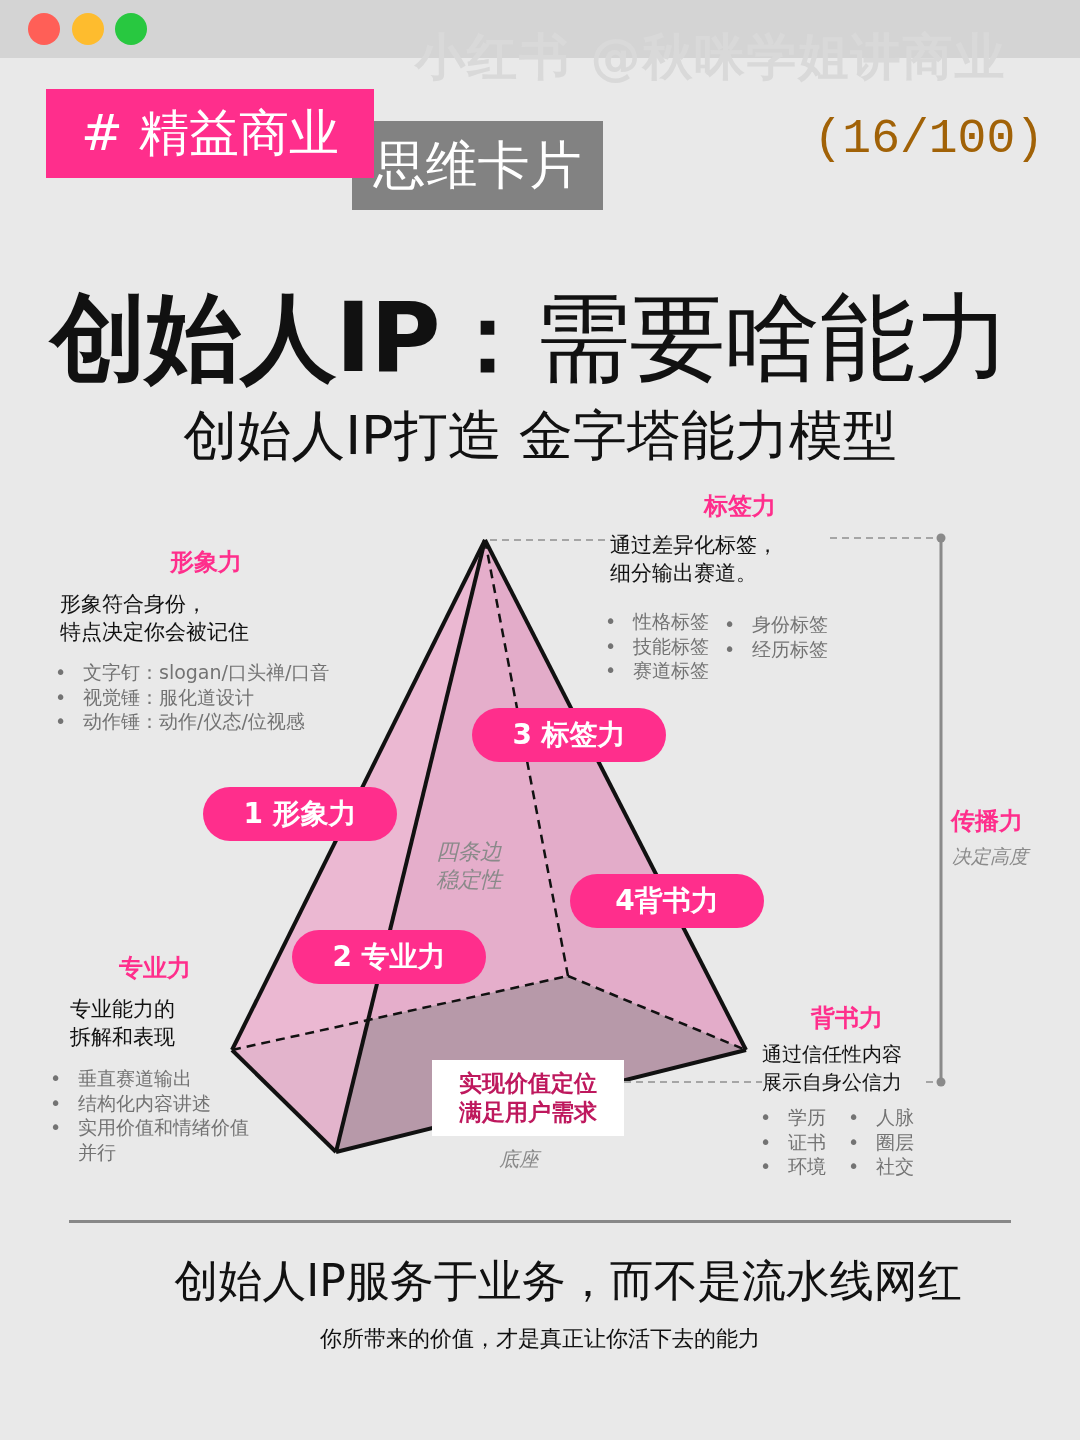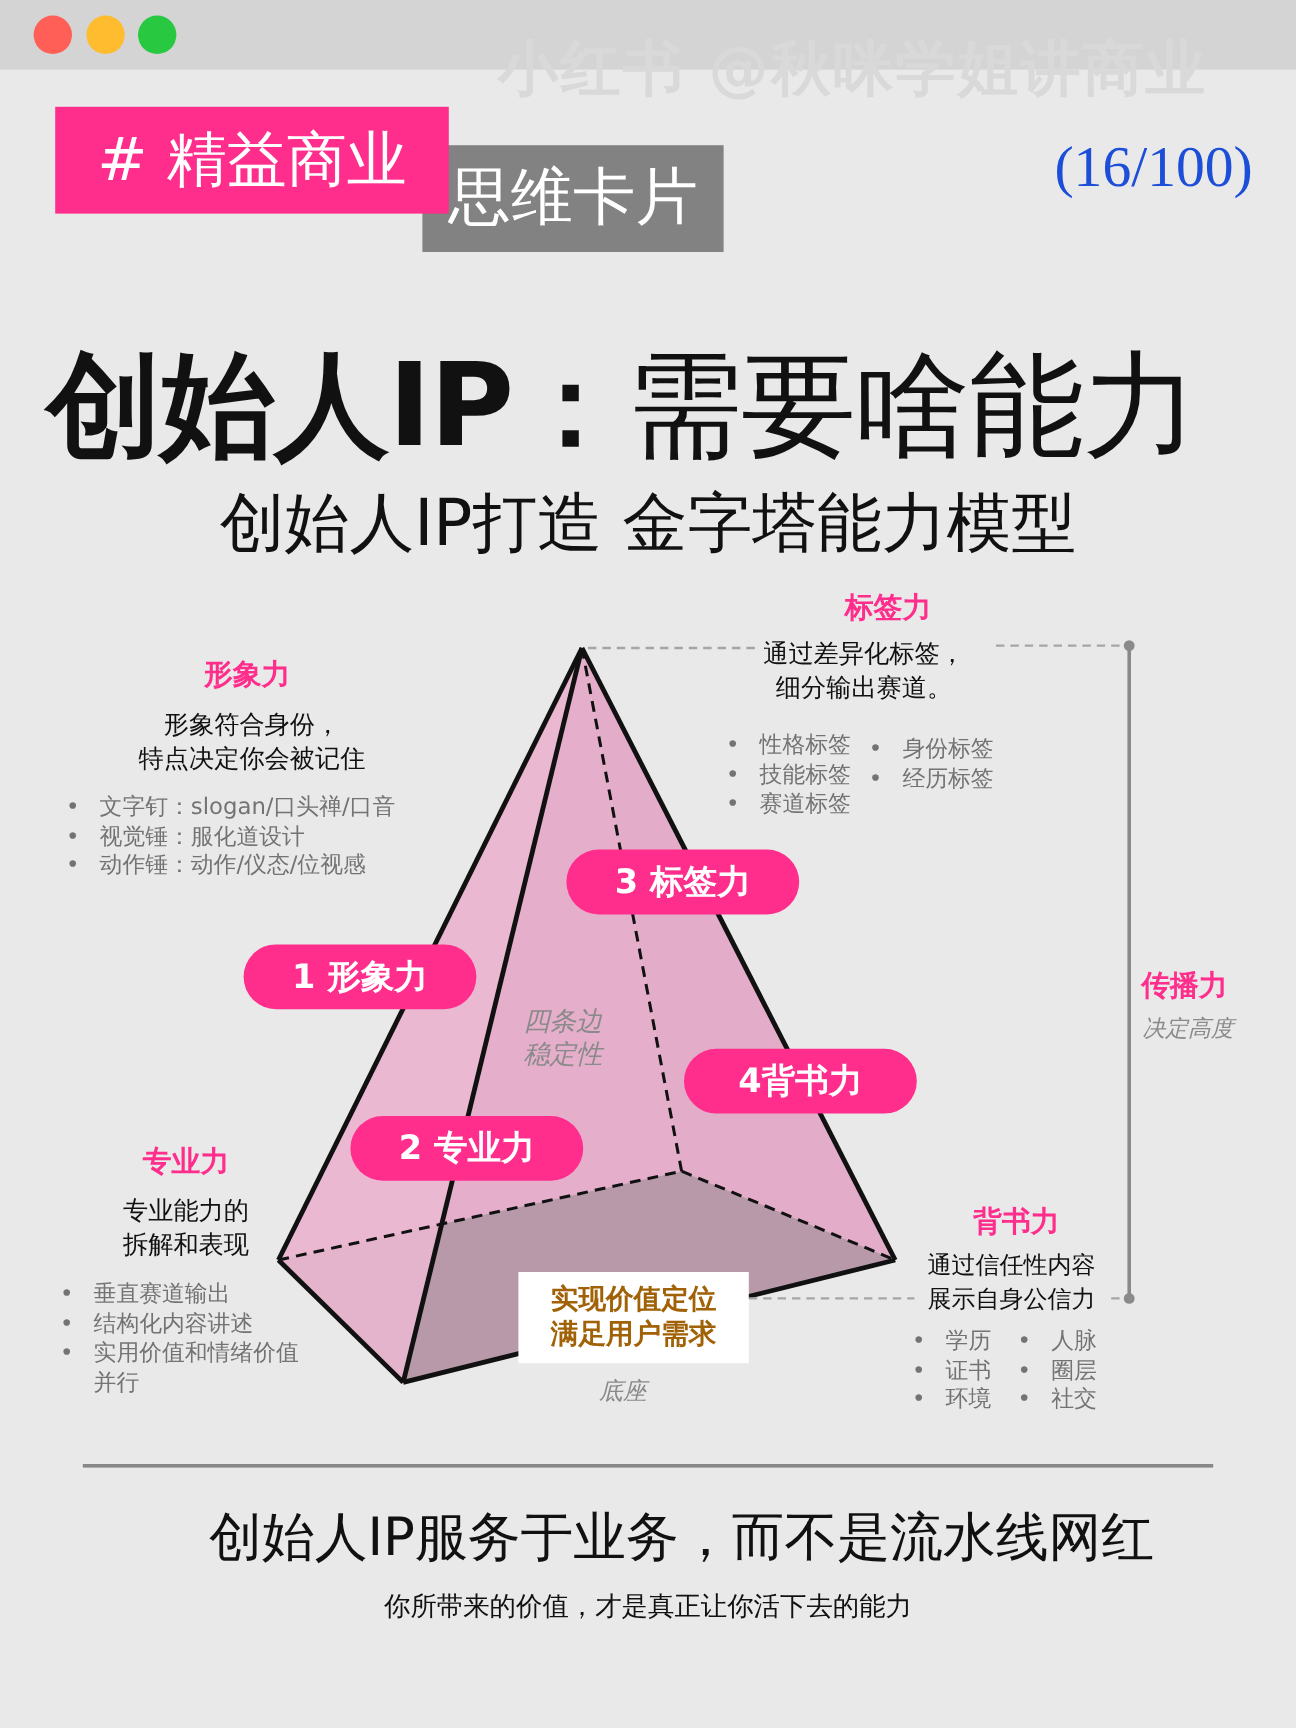--- a/index.html
+++ b/index.html
@@ -5,34 +5,34 @@
   html,body{margin:0;padding:0;}
   body{width:1080px;height:1440px;background:#e9e9e9;position:relative;overflow:hidden;
        font-family:"DejaVu Sans","Liberation Sans",sans-serif;color:#111;}
   .titlebar{position:absolute;left:0;top:0;width:1080px;height:58px;background:#d4d4d4;}
   .dot{position:absolute;top:13px;width:32px;height:32px;border-radius:50%;}
   .watermark{position:absolute;left:415px;top:24px;font-size:50px;font-weight:bold;color:#d9d9d9;letter-spacing:2px;white-space:nowrap;}
   .tag-pink{position:absolute;left:46px;top:89px;width:328px;height:89px;background:#ff2e8c;color:#fff;
        font-size:50px;line-height:89px;text-align:center;box-sizing:border-box;padding-left:0;}
   .tag-gray{position:absolute;left:352px;top:101px;width:251px;height:89px;background:#828282;color:#fff;
        font-size:52px;line-height:89px;text-align:center;margin-top:20px;}
-  .counter{position:absolute;right:36px;top:112px;font-size:48px;color:#1d4ed8;font-family:Liberation Serif, serif;text-align:center;}
-  .main-title{position:absolute;left:0;top:275px;width:1036px;text-align:center;font-size:96px;font-weight:bold;letter-spacing:-1px;white-space:nowrap;}
+  .counter{position:absolute;right:36px;top:112px;font-size:48px;color:#a16207;font-family:Liberation Mono, monospace;text-align:center;}
+  .main-title{position:absolute;left:0;top:275px;width:1036px;text-align:center;font-size:96px;font-weight:bold;letter-spacing:-1px;white-space:nowrap;padding-left:12px;}
   .main-title .light{font-weight:normal;}
   .subtitle{position:absolute;left:0;top:400px;width:1080px;text-align:center;font-size:54px;white-space:nowrap;}
   svg.pyr{position:absolute;left:0;top:0;}
   .pill{position:absolute;height:54px;border-radius:27px;background:#ff2e8c;color:#fff;font-weight:bold;
         font-size:28px;line-height:54px;text-align:center;}
   .sec-title{position:absolute;color:#ff2e8c;font-weight:bold;font-size:24px;text-align:center;}
-  .sec-desc{position:absolute;font-size:21px;line-height:28px;text-align:center;color:#111;}
+  .sec-desc{position:absolute;font-size:21px;line-height:28px;color:#111;}
   .blist{position:absolute;font-size:19px;line-height:24.5px;color:#737373;margin:0;padding:0;list-style:none;}
   .blist li{position:relative;padding-left:28px;}
   .blist li::before{content:"•";position:absolute;left:0;top:0;}
   .italic-gray{position:absolute;font-style:italic;color:#8a8a8a;}
-  .base-box{position:absolute;left:432px;top:1060px;width:192px;height:76px;background:#fff;color:#a16207;
+  .base-box{position:absolute;left:432px;top:1060px;width:192px;height:76px;background:#fff;color:#be185d;
         font-weight:bold;font-size:23px;line-height:29px;text-align:center;padding-top:9px;box-sizing:border-box;}
   .divider{position:absolute;left:69px;top:1220px;width:942px;height:3px;background:#888;}
   .foot1{position:absolute;left:0;top:1252px;width:1080px;text-align:center;font-size:44px;white-space:nowrap;padding-left:28px;}
   .foot2{position:absolute;left:0;top:1324px;width:1080px;text-align:center;font-size:22px;white-space:nowrap;color:#111;}
 </style>
 </head>
 <body>
 
 <div class="titlebar">
   <span class="dot" style="left:28px;background:#ff5f57"></span>

